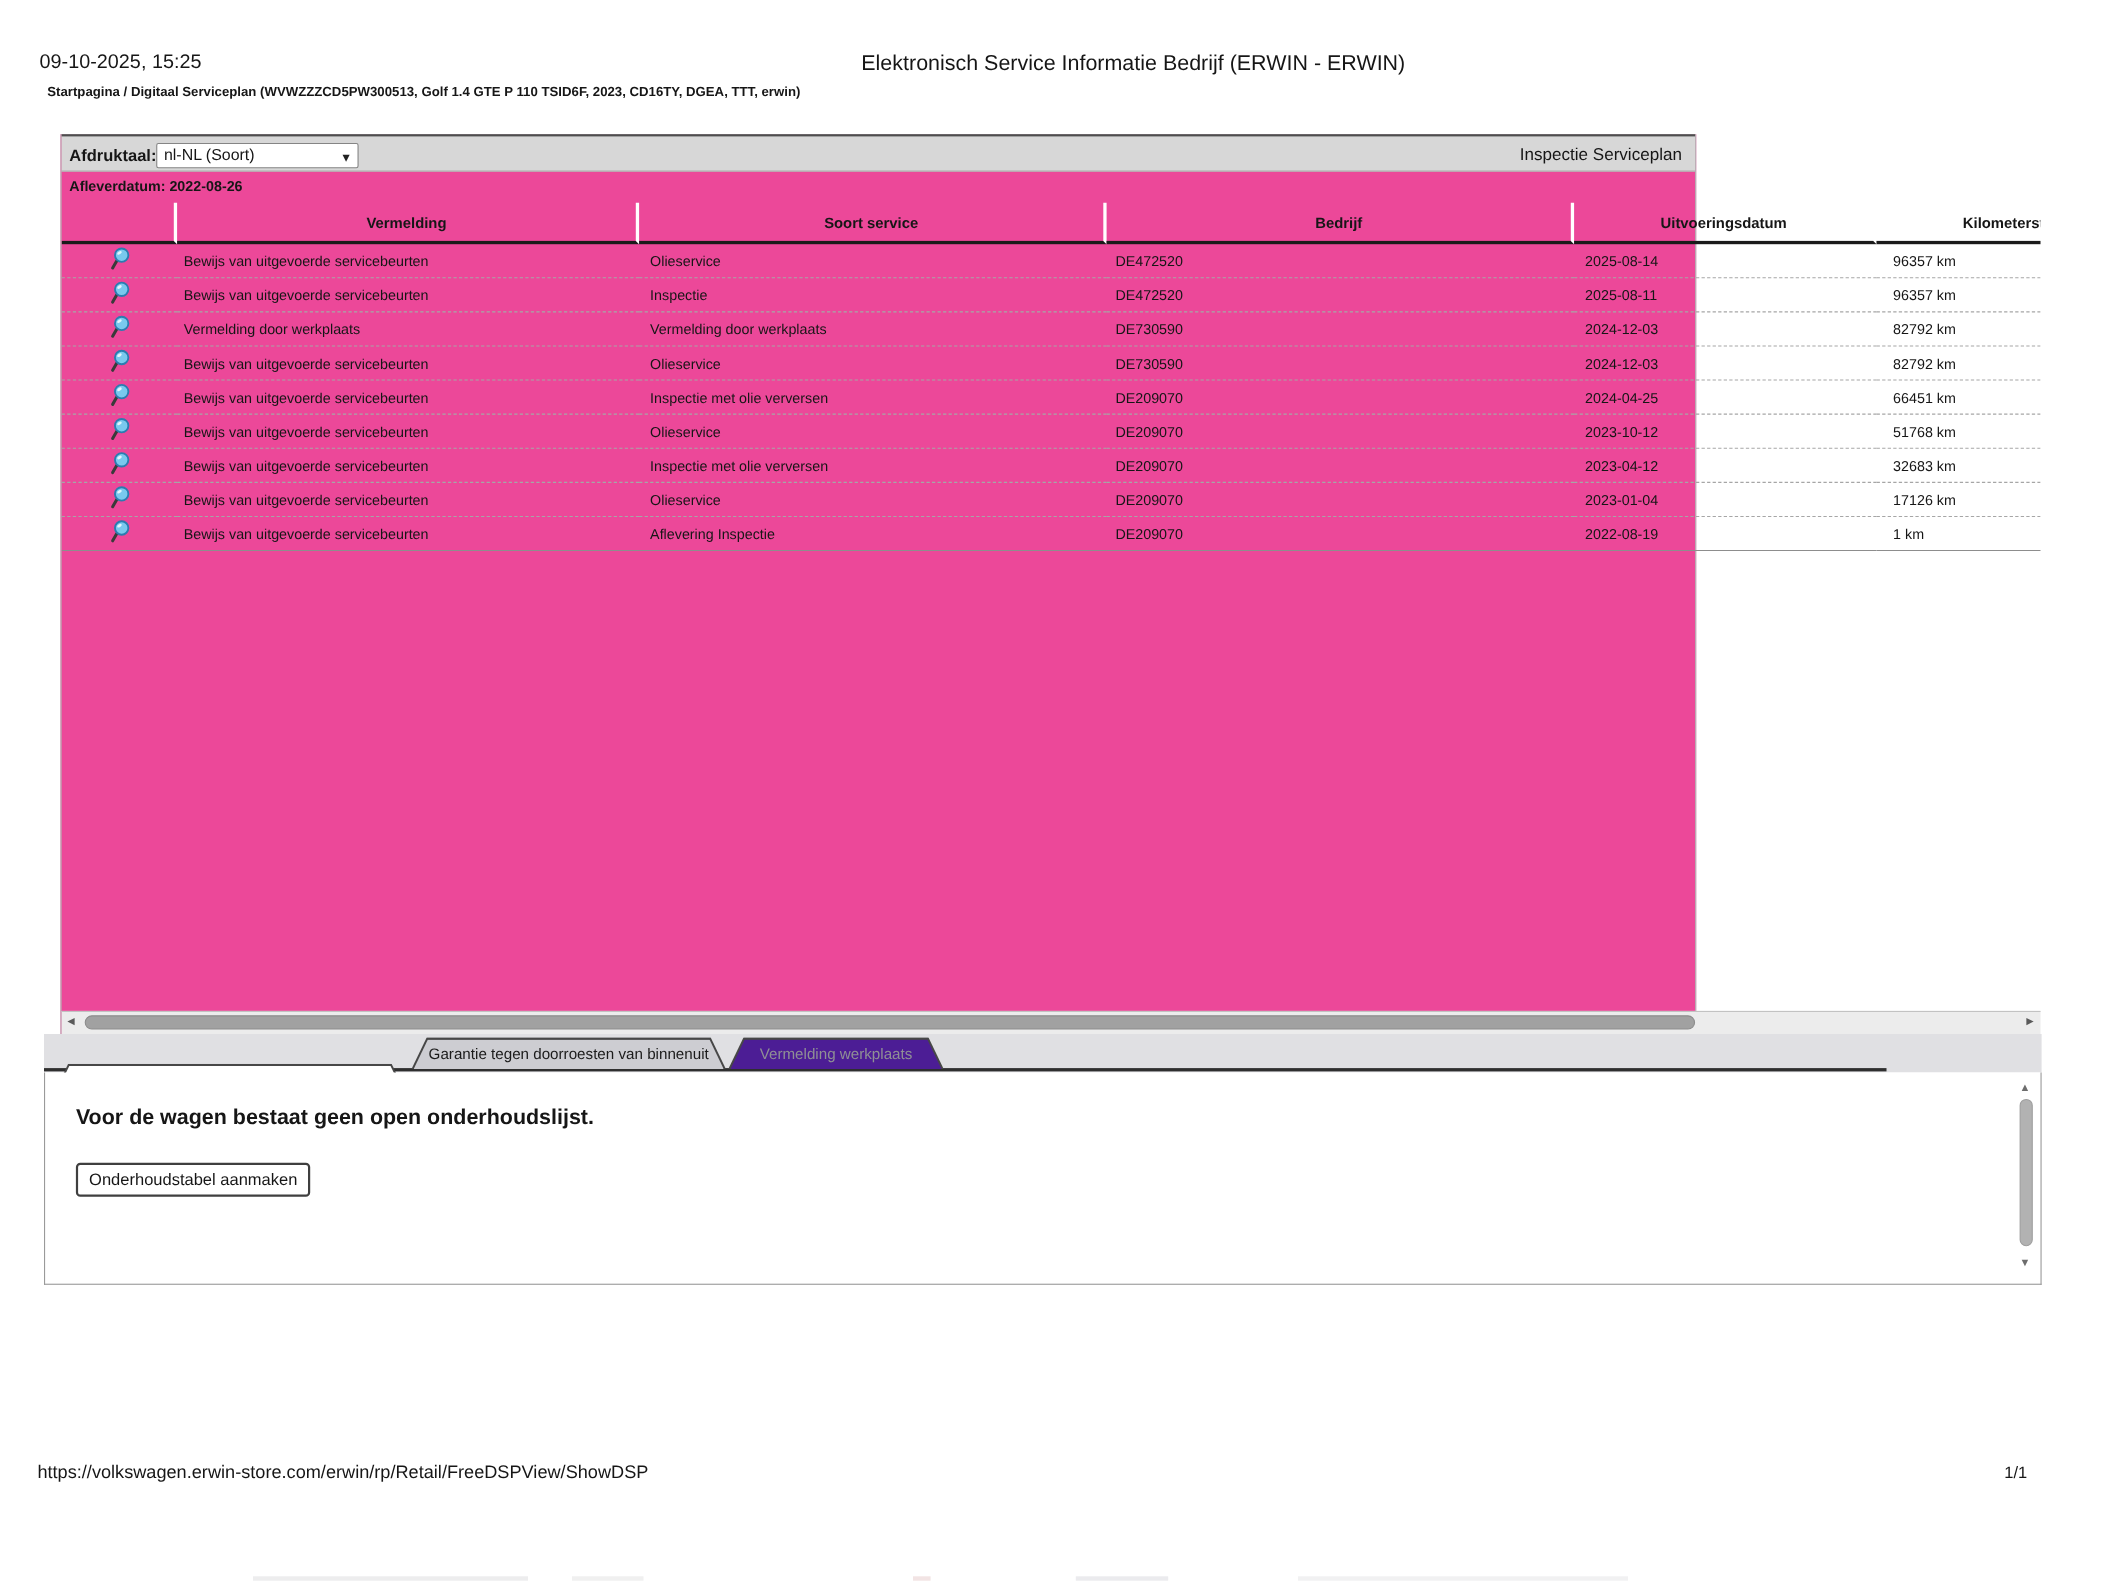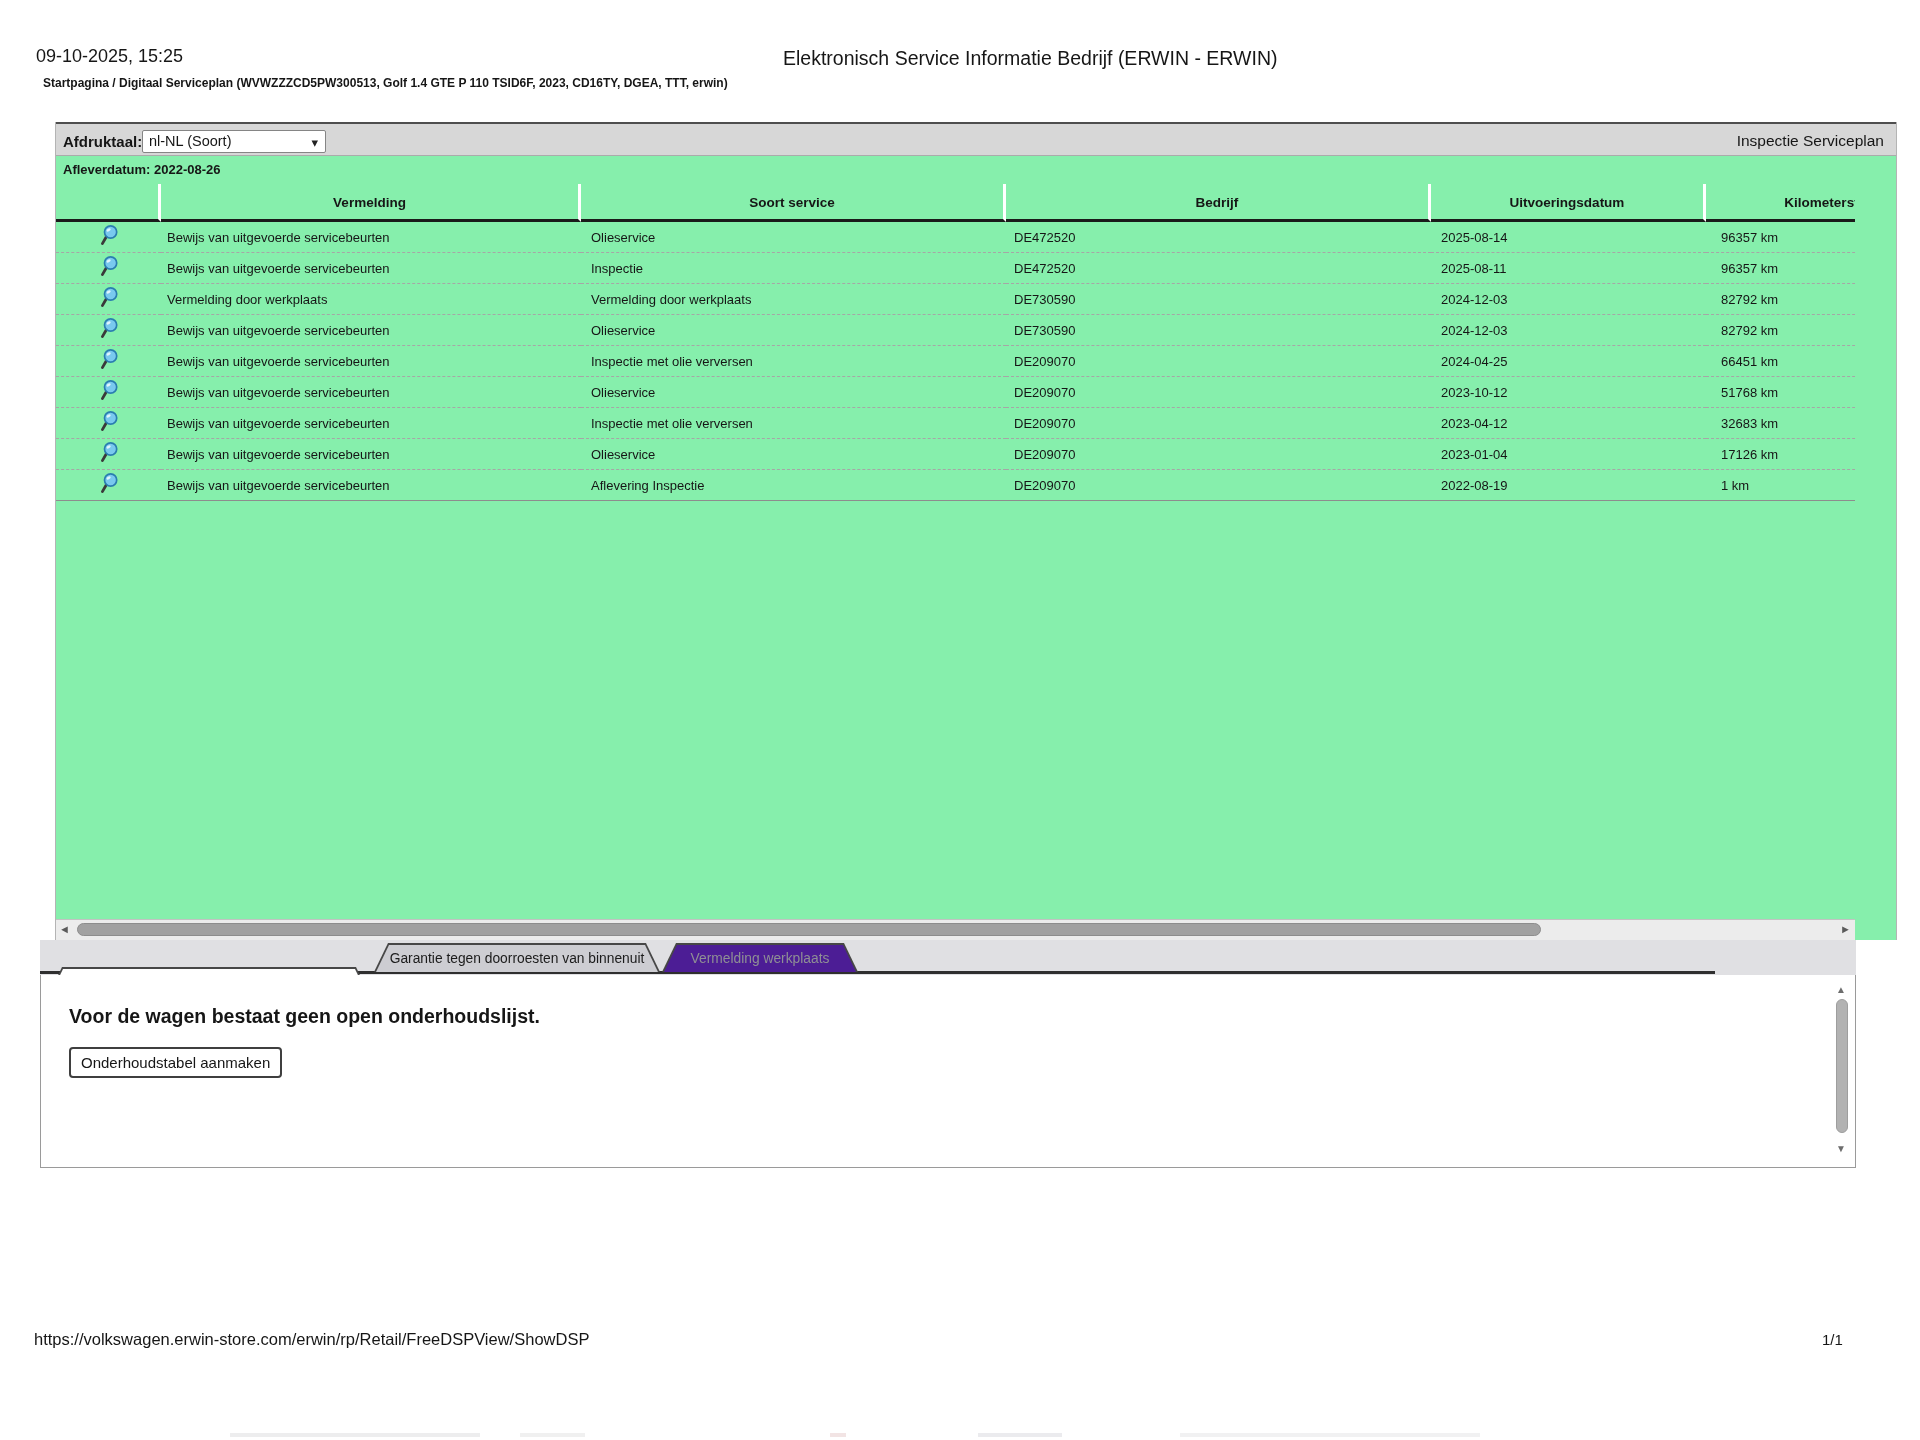--- a/index.html
+++ b/index.html
@@ -11,23 +11,23 @@
     overflow:hidden;
   }
 
   
   .ts       { position:absolute; left:36px;  top:46px;  font-size:18px; }
   .doctitle { position:absolute; left:783px; top:47px;  font-size:19.5px; }
   .crumb    { position:absolute; left:43px;  top:76px;  font-size:12px; font-weight:bold; }
 
   
   .frame {
-    position:absolute; left:55px; top:122px; width:1842px; height:818px;
+    position:absolute; left:55px; top:122px; width:1487px; height:818px;
     border-left:1px solid #b4b4b4; border-right:1px solid #b4b4b4;
-    background:#86efac;
+    background:#ec4899;
   }
   .toolbar {
     position:absolute; left:0; right:0; top:0; height:34px;
     background:#d7d7d7; border-top:2px solid #4e4e4e; border-bottom:1px solid #ababab;
   }
   .toolbar-label { position:absolute; left:7px; top:9px; font-size:15px; font-weight:bold; }
   .lang-select {
     position:absolute; left:86px; top:6px; width:184px; height:23px;
     background:#fff; border:1px solid #858585; border-radius:2px;
     font-size:14.5px; line-height:21px; padding-left:6px; cursor:default;
@@ -94,21 +94,21 @@
   .tab3 { left:622px; width:196px; }
   .tab1 .tab-inner { background:#ffffff; color:#111; }
   .tab2 .tab-inner { background:#cdcdd2; color:#1b1b1b; }
   .tab3 .tab-inner { background:#4c1d95; color:#8f8f95; }
 
   
   .panel {
     position:absolute; left:40px; top:975px; width:1816px; height:193px;
     border:1px solid #9a9a9a; border-top:none; background:#fff;
   }
-  .panel-message { margin:30px 0 4px 28px; font-size:19.5px; font-weight:bold; }
+  .panel-message { margin:30px 0 14px 28px; font-size:19.5px; font-weight:bold; }
   .panel-button {
     display:inline-block; margin:15px 0 0 28px; padding:5px 10px;
     border:2px solid #3f3f3f; border-radius:4px; background:#fff;
     font-size:15px; cursor:pointer;
   }
   .vscroll { position:absolute; right:5px; top:9px; width:16px; height:170px; }
   .vs-arrow { position:absolute; left:2px; font-size:10px; color:#6d6d6d; cursor:pointer; }
   .vs-arrow.up   { top:0; }
   .vs-arrow.down { bottom:0; }
   .vs-thumb {

